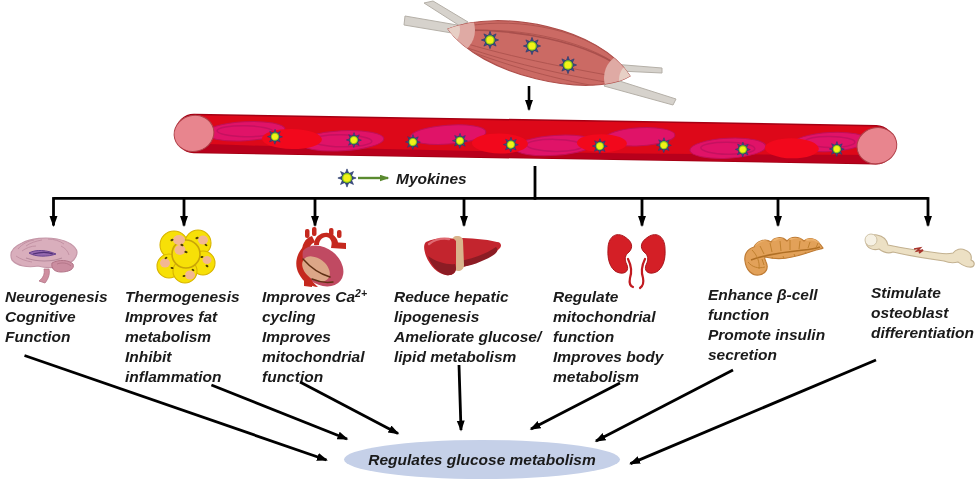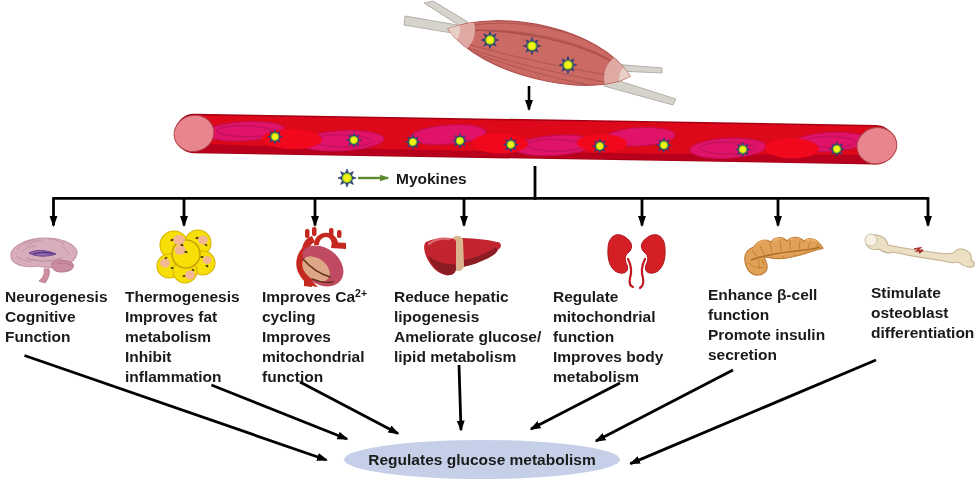--- a/index.html
+++ b/index.html
@@ -1,16 +1,16 @@
 <!DOCTYPE html>
 <html><head>
 <meta charset="utf-8">
 <style>
 html,body{margin:0;padding:0;background:#fff;}
-#wrap{position:relative;width:980px;height:492px;background:#fff;overflow:hidden;}
+#wrap{position:relative;width:980px;height:492px;background:#fff;overflow:hidden;font-style:italic;}
 svg{display:block;}
 text{font-family:"Liberation Sans",sans-serif;font-weight:bold;fill:#1a1a1a;}
 </style>
 </head>
 <body>
 <div id="wrap">
 <svg width="980" height="492" viewBox="0 0 980 492">
 <defs>
 <marker id="ah" markerWidth="12" markerHeight="10" refX="9.5" refY="4" orient="auto" markerUnits="userSpaceOnUse">
   <path d="M0,0 L11,4 L0,8 Z" fill="#000"></path>

